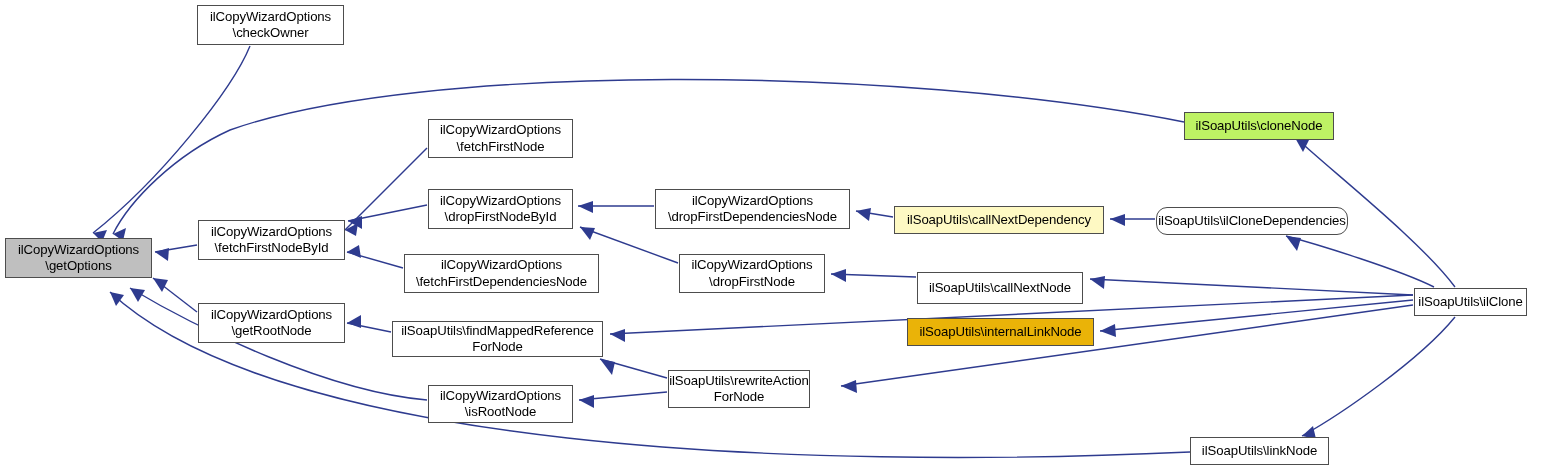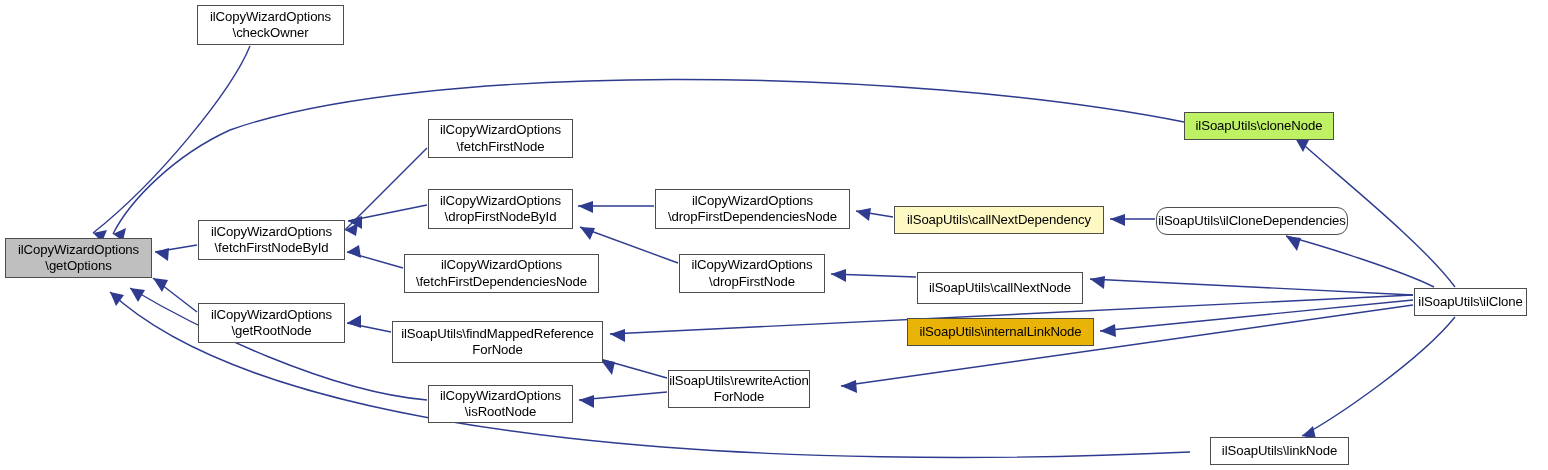--- a/index.html
+++ b/index.html
@@ -168,31 +168,31 @@
       <div class="node-box" style="left: 198px; top: 220px; width: 147px; height: 40px; background: rgb(255, 255, 255); border-color: rgb(77, 77, 77);"><span class="node-label">ilCopyWizardOptions
 \fetchFirstNodeById</span></div>
       <div class="node-box" style="left: 198px; top: 303px; width: 147px; height: 40px; background: rgb(255, 255, 255); border-color: rgb(77, 77, 77);"><span class="node-label">ilCopyWizardOptions
 \getRootNode</span></div>
       <div class="node-box" style="left: 428px; top: 119px; width: 145px; height: 39px; background: rgb(255, 255, 255); border-color: rgb(77, 77, 77);"><span class="node-label">ilCopyWizardOptions
 \fetchFirstNode</span></div>
       <div class="node-box" style="left: 428px; top: 189px; width: 145px; height: 40px; background: rgb(255, 255, 255); border-color: rgb(77, 77, 77);"><span class="node-label">ilCopyWizardOptions
 \dropFirstNodeById</span></div>
       <div class="node-box" style="left: 404px; top: 254px; width: 195px; height: 39px; background: rgb(255, 255, 255); border-color: rgb(77, 77, 77);"><span class="node-label">ilCopyWizardOptions
 \fetchFirstDependenciesNode</span></div>
-      <div class="node-box" style="left: 392px; top: 321px; width: 211px; height: 42px; background: rgb(255, 255, 255); border-color: rgb(77, 77, 77);"><span class="node-label">ilSoapUtils\findMappedReference
+      <div class="node-box" style="left: 392px; top: 321px; width: 211px; height: 36px; background: rgb(255, 255, 255); border-color: rgb(77, 77, 77);"><span class="node-label">ilSoapUtils\findMappedReference
 ForNode</span></div>
       <div class="node-box" style="left: 428px; top: 385px; width: 145px; height: 38px; background: rgb(255, 255, 255); border-color: rgb(77, 77, 77);"><span class="node-label">ilCopyWizardOptions
 \isRootNode</span></div>
       <div class="node-box" style="left: 655px; top: 189px; width: 195px; height: 40px; background: rgb(255, 255, 255); border-color: rgb(77, 77, 77);"><span class="node-label">ilCopyWizardOptions
 \dropFirstDependenciesNode</span></div>
       <div class="node-box" style="left: 679px; top: 254px; width: 146px; height: 39px; background: rgb(255, 255, 255); border-color: rgb(77, 77, 77);"><span class="node-label">ilCopyWizardOptions
 \dropFirstNode</span></div>
       <div class="node-box" style="left: 668px; top: 370px; width: 142px; height: 38px; background: rgb(255, 255, 255); border-color: rgb(77, 77, 77);"><span class="node-label">ilSoapUtils\rewriteAction
 ForNode</span></div>
       <div class="node-box" style="left: 894px; top: 206px; width: 210px; height: 28px; background: #fef9c3; border-color: rgb(77, 77, 77);"><span class="node-label">ilSoapUtils\callNextDependency</span></div>
       <div class="node-box" style="left: 917px; top: 263px; width: 166px; height: 32px; background: rgb(255, 255, 255); border-color: rgb(77, 77, 77); margin-top: 9px;"><span class="node-label">ilSoapUtils\callNextNode</span></div>
       <div class="node-box" style="left: 907px; top: 318px; width: 187px; height: 28px; background: #eab308; border-color: rgb(77, 77, 77);"><span class="node-label">ilSoapUtils\internalLinkNode</span></div>
       <div class="node-box" style="left: 1184px; top: 112px; width: 150px; height: 28px; background: #bef264; border-color: rgb(77, 77, 77);"><span class="node-label">ilSoapUtils\cloneNode</span></div>
       <div class="node-box" style="left: 1156px; top: 207px; width: 192px; height: 28px; background: rgb(255, 255, 255); border-color: rgb(77, 77, 77); border-radius: 11px;"><span class="node-label">ilSoapUtils\ilCloneDependencies</span></div>
-      <div class="node-box" style="left: 1190px; top: 437px; width: 139px; height: 28px; background: rgb(255, 255, 255); border-color: rgb(77, 77, 77); margin-left: 20px;"><span class="node-label">ilSoapUtils\linkNode</span></div>
+      <div class="node-box" style="left: 1190px; top: 437px; width: 139px; height: 28px; background: rgb(255, 255, 255); border-color: rgb(77, 77, 77);"><span class="node-label">ilSoapUtils\linkNode</span></div>
       <div class="node-box" style="left: 1414px; top: 288px; width: 113px; height: 28px; background: rgb(255, 255, 255); border-color: rgb(77, 77, 77);"><span class="node-label">ilSoapUtils\ilClone</span></div>
     </div>
 </div>
 
 </body></html>

